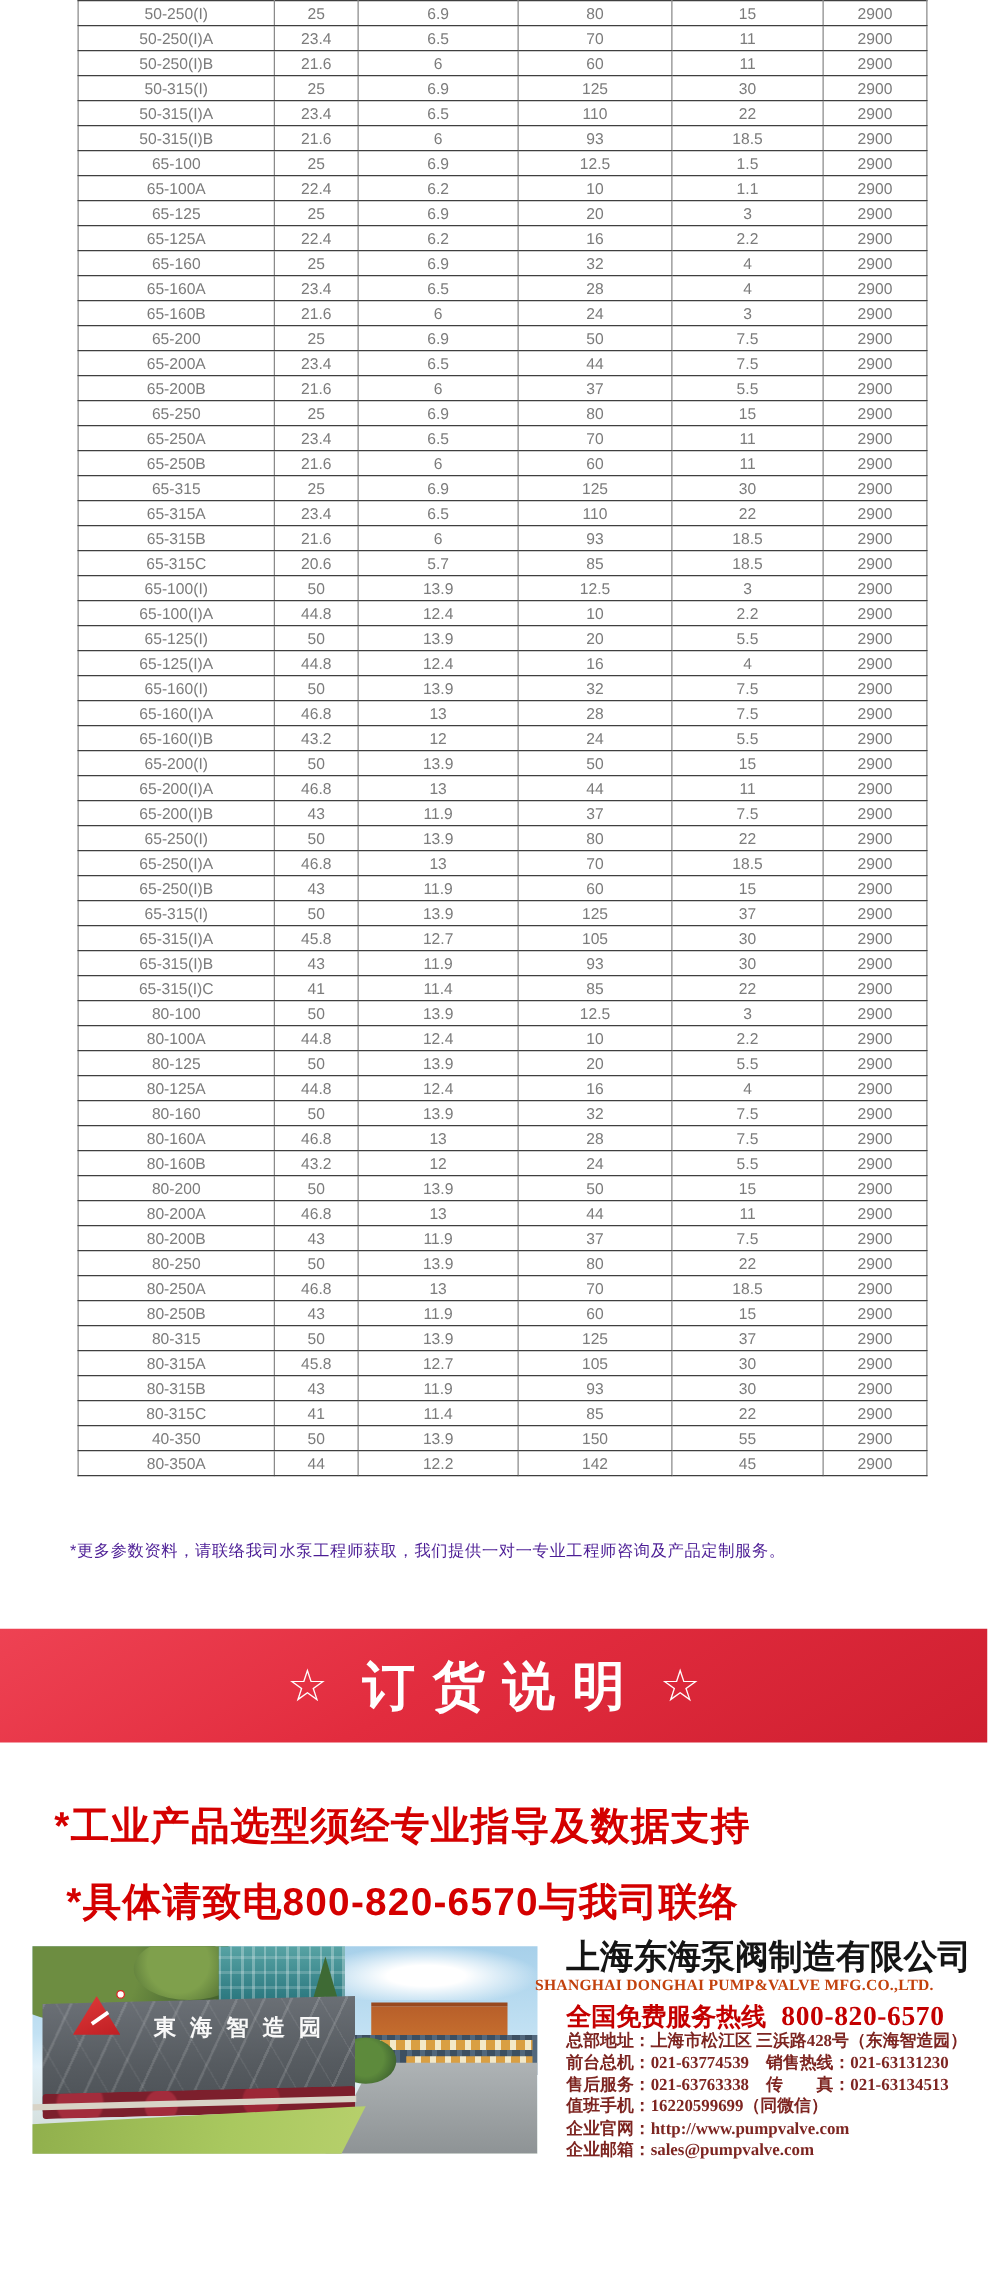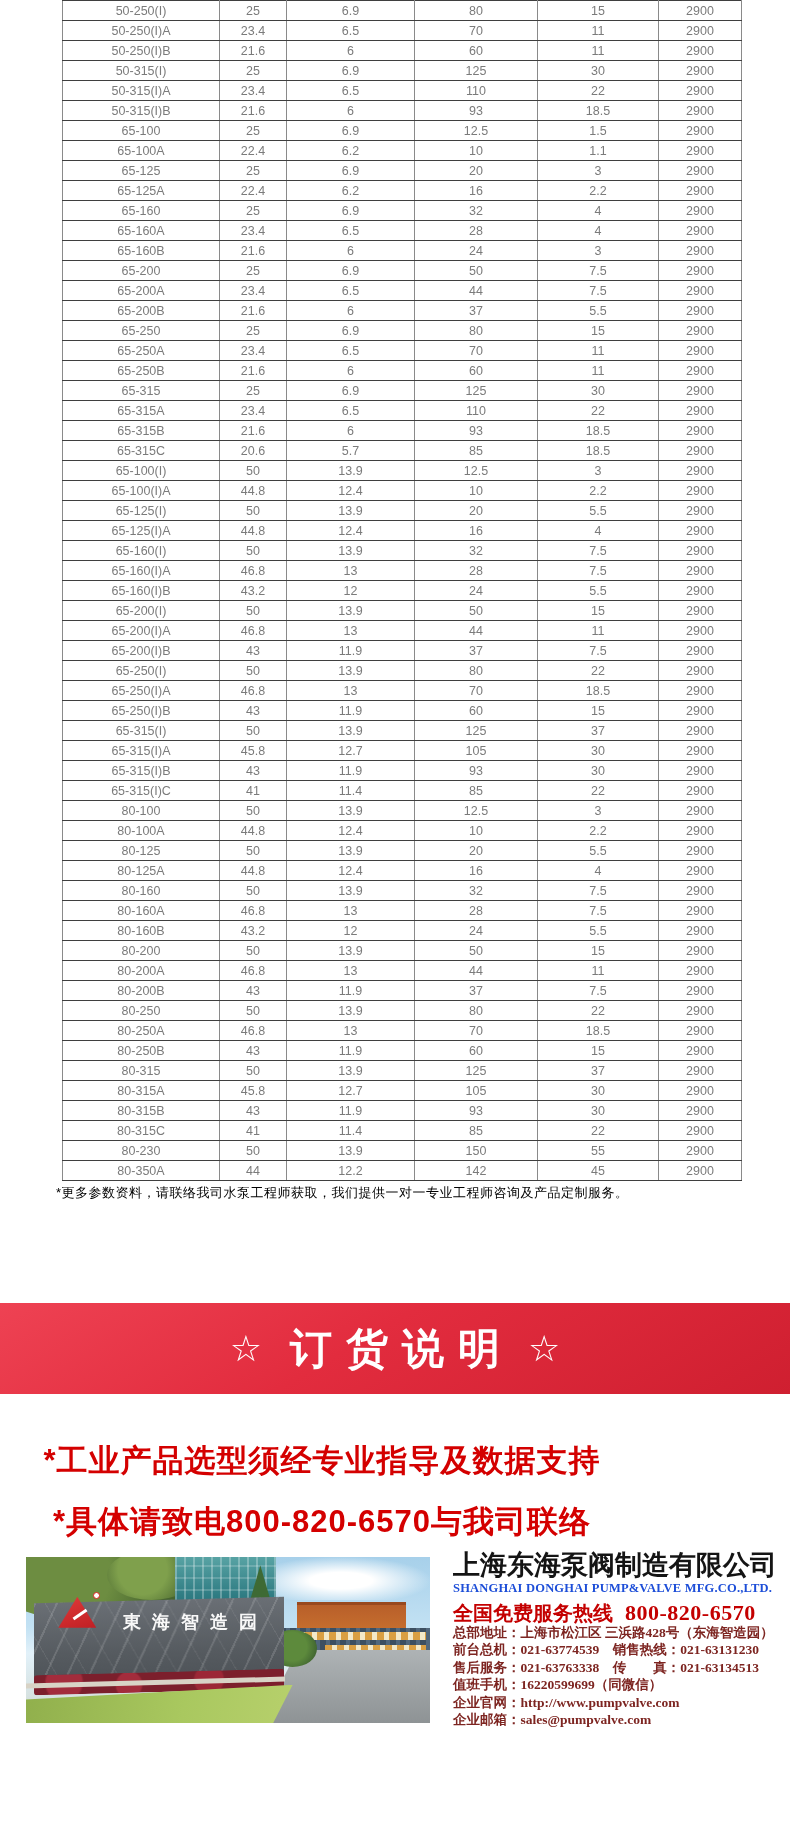--- a/index.html
+++ b/index.html
@@ -16,22 +16,22 @@
   .spec-table td{
     height:20px;box-sizing:border-box;
     border-top:1px solid #3f3f3f;border-bottom:1px solid #3f3f3f;
     border-left:1px solid #8a8a8a;border-right:1px solid #8a8a8a;
     font-size:12.5px;line-height:18px;color:#7b7b7b;
     text-align:center;vertical-align:middle;
     white-space:nowrap;overflow:hidden;padding:0;
   }
   
   .note{
-    position:absolute;left:56px;top:1184px;width:700px;
-    font-size:13px;color:#000000;letter-spacing:0.5px;
+    position:absolute;left:56px;top:1232px;width:700px;
+    font-size:13px;color:#4c1d95;letter-spacing:0.5px;
   }
   
   .banner{
     position:absolute;left:0;top:1303px;width:790px;height:91px;
     background:linear-gradient(150deg,#ee4253 0%,#e22c3e 45%,#cf1f30 100%);
     display:flex;align-items:center;justify-content:center;
   }
   .banner .star{color:#ffffff;font-size:36px;line-height:1;}
   .banner .btitle{
     color:#ffffff;font-size:42px;font-weight:bold;letter-spacing:14px;
@@ -98,23 +98,23 @@
   .ph-lawn{left:-2%;top:77%;width:68%;height:26%;
     clip-path:polygon(0 35%,100% 0,92% 100%,0 100%);
     background:linear-gradient(100deg,#8fae4b 0%,#a9c85f 60%,#b7d06c 100%);}
   .ph-curb{left:0;top:74%;width:64%;height:3%;background:#d8d3c6;transform:skewY(-1.5deg);}
 
   .coname{
     position:absolute;left:453px;top:1550px;width:330px;
     font-size:27px;font-weight:bold;color:#141414;line-height:30px;white-space:nowrap;
   }
   .coname-en{
-    position:absolute;left:453px;top:1581px;width:334px;
+    position:absolute;left:428px;top:1581px;width:334px;
     font-family:"Liberation Serif","DejaVu Serif",serif;font-weight:bold;
-    font-size:12.5px;color:#1d4ed8;letter-spacing:0.2px;white-space:nowrap;
+    font-size:12.5px;color:#c2410c;letter-spacing:0.2px;white-space:nowrap;
   }
   .hotline{
     position:absolute;left:453px;top:1600px;width:334px;white-space:nowrap;
     font-family:"Liberation Serif","DejaVu Serif",serif;font-weight:bold;color:#c40000;
   }
   .hotline .hl-label{font-size:20px;text-align:right;}
   .hotline .hl-num{font-size:22px;letter-spacing:0.5px;margin-left:8px;}
   .contacts{
     position:absolute;left:453px;top:1624px;width:337px;
     font-family:"Liberation Serif","DejaVu Serif",serif;font-weight:bold;
@@ -586,21 +586,21 @@
     </tr>
       <tr>
       <td>80-315C</td>
       <td>41</td>
       <td>11.4</td>
       <td>85</td>
       <td>22</td>
       <td>2900</td>
     </tr>
       <tr>
-      <td>80-230</td>
+      <td>40-350</td>
       <td>50</td>
       <td>13.9</td>
       <td>150</td>
       <td>55</td>
       <td>2900</td>
     </tr>
       <tr>
       <td>80-350A</td>
       <td>44</td>
       <td>12.2</td>

